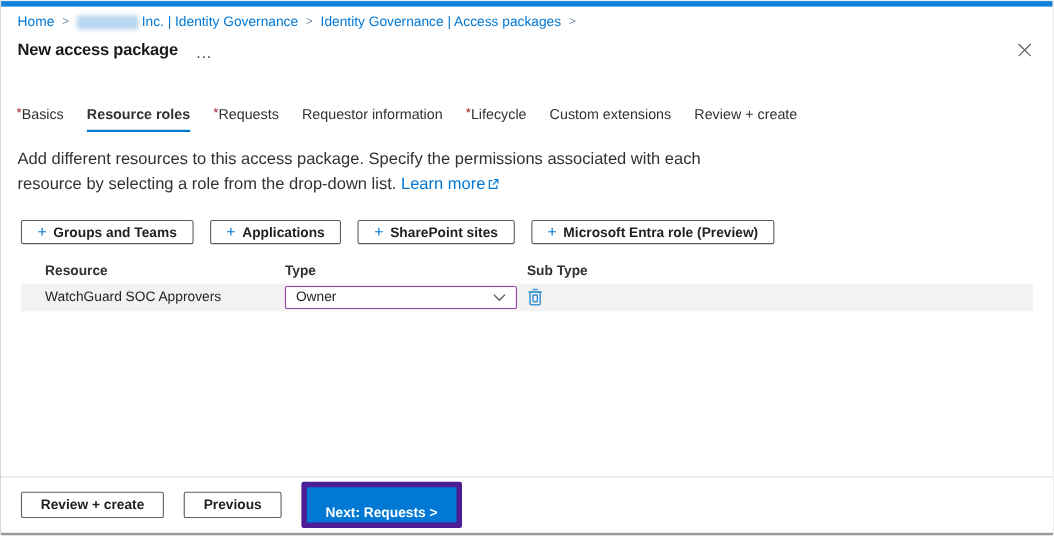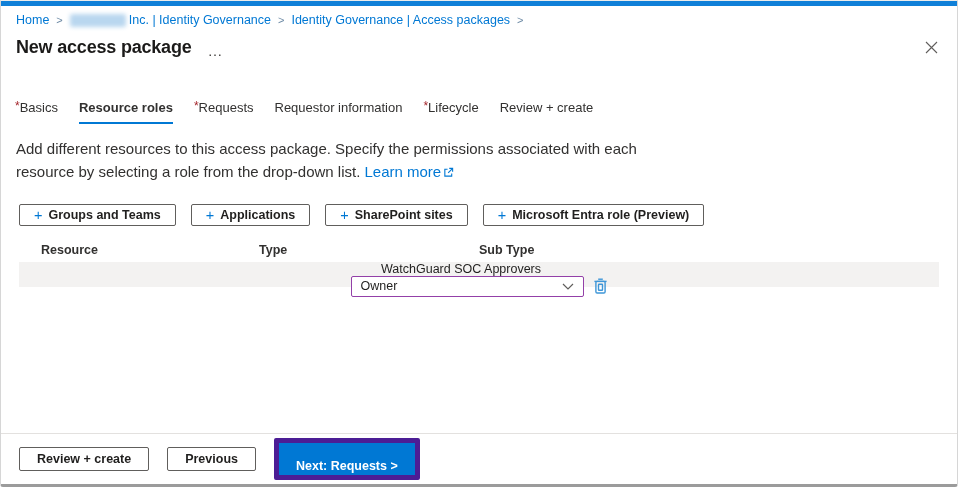--- a/index.html
+++ b/index.html
@@ -34,21 +34,21 @@
   .redacted {
     display:inline-block; width:56px; height:13px;
     background:#b9d7ef; border-radius:2px;
     filter:blur(2px);
     margin-right:3px; vertical-align:middle;
   }
 
   
   .title-row { margin:10px 15px 0 15px; display:flex; align-items:center; }
   .page-title {
-    font-size:18px; font-weight:700; color:#1b1a19; letter-spacing:-0.2px;
+    font-size:15px; font-weight:700; color:#1b1a19; letter-spacing:-0.2px;
   }
   .more-btn {
     margin-left:16px; color:#484644; font-size:15px; letter-spacing:1px;
     cursor:pointer; line-height:10px; padding-top:6px;
   }
   .close-btn {
     margin-left:auto; color:#605e5c; cursor:pointer; padding:2px 4px;
   }
   .close-btn svg { display:block; }
 
@@ -85,24 +85,24 @@
   .table { margin:12px 18px 0 18px; }
   .thead { display:flex; height:24px; align-items:center; }
   .th { font-size:12.5px; font-weight:600; color:#323130; }
   .col1 { width:240px; padding-left:22px; }
   .col2 { width:220px; }
   .col3 { width:222px; }
   .col4 { flex:1; display:flex; align-items:center; }
   .th .req { color:#a4262c; font-size:12px; position:relative; top:-2px; margin-left:3px; }
   .trow {
     display:flex; height:25px; align-items:center;
-    background:#f3f2f1; font-size:12.5px; color:#201f1e;flex-direction:column;
+    background:#f3f2f1; font-size:12.5px; color:#201f1e;
   }
   .role-dropdown {
-    width:233px; height:21px; background:#fff;
+    width:211px; height:21px; background:#fff;
     border:1.5px solid #9340a8; border-radius:2px;
     display:flex; align-items:center; justify-content:space-between;
     padding:0 9px; cursor:pointer; font-size:12.5px; color:#201f1e;
   }
   .delete-btn { margin-left:9px; cursor:pointer; display:flex; align-items:center; }
 
   
   .footer {
     position:absolute; left:0; right:0; bottom:0; height:51px;
     border-top:1px solid #e3e1df; background:#fff;
@@ -143,20 +143,21 @@
       </svg>
     </span>
   </div>
 
   <div class="tabs">
     <div class="tab"><span class="req">*</span><span>Basics</span></div>
     <div class="tab active"><span class="req"></span><span>Resource roles</span></div>
     <div class="tab"><span class="req">*</span><span>Requests</span></div>
     <div class="tab"><span class="req"></span><span>Requestor information</span></div>
     <div class="tab"><span class="req">*</span><span>Lifecycle</span></div>
+    <div class="tab"><span class="req"></span><span>Custom extensions</span></div>
     <div class="tab"><span class="req"></span><span>Review + create</span></div>
   </div>
 
   <div class="desc">
     <span>Add different resources to this access package. Specify the permissions associated with each resource by selecting a role from the drop-down list.</span>
     <span class="learn-link"><span>Learn more</span><svg width="11" height="11" viewBox="0 0 12 12" fill="none" stroke="#0078d4" stroke-width="1.2">
           <path d="M5 2.5 H2 V10 H9.5 V7"></path>
           <path d="M6.8 1.5 H10.5 V5.2"></path>
           <path d="M10.3 1.7 L5.6 6.4"></path>
         </svg></span>

